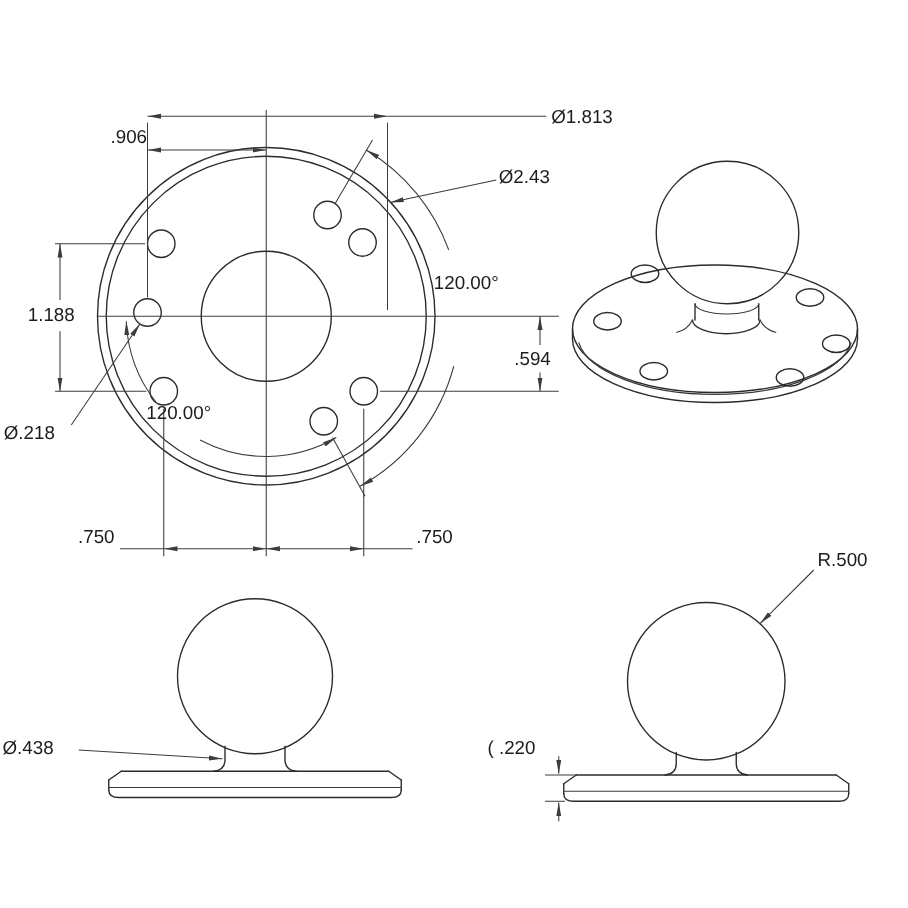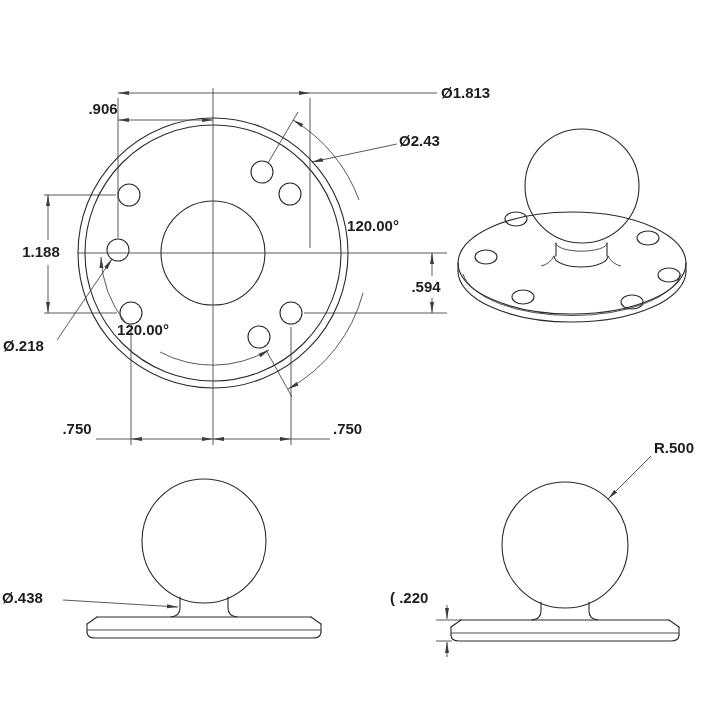--- a/index.html
+++ b/index.html
@@ -1,16 +1,16 @@
 <!DOCTYPE html>
 <html><head>
 <meta charset="utf-8">
 <style>
   html,body{margin:0;padding:0;background:#ffffff;}
-  .stage{width:726px;height:726px;position:relative;background:#fff;overflow:hidden;font-weight:bold;}
+  .stage{width:726px;height:726px;position:relative;background:#fff;overflow:hidden;}
   svg{display:block;}
   .geo{stroke:#2b2b2b;stroke-width:1.1;fill:none;stroke-linecap:round;}
   .geo-thin{stroke:#3a3a3a;stroke-width:0.9;fill:none;}
   .dim{stroke:#3c3c3c;stroke-width:0.85;fill:none;}
   .lbl{font-family:"Liberation Sans","DejaVu Sans",sans-serif;font-size:15px;fill:#1d1d1d;stroke:none;}
 </style>
 </head>
 <body>
 
 <div class="stage">

